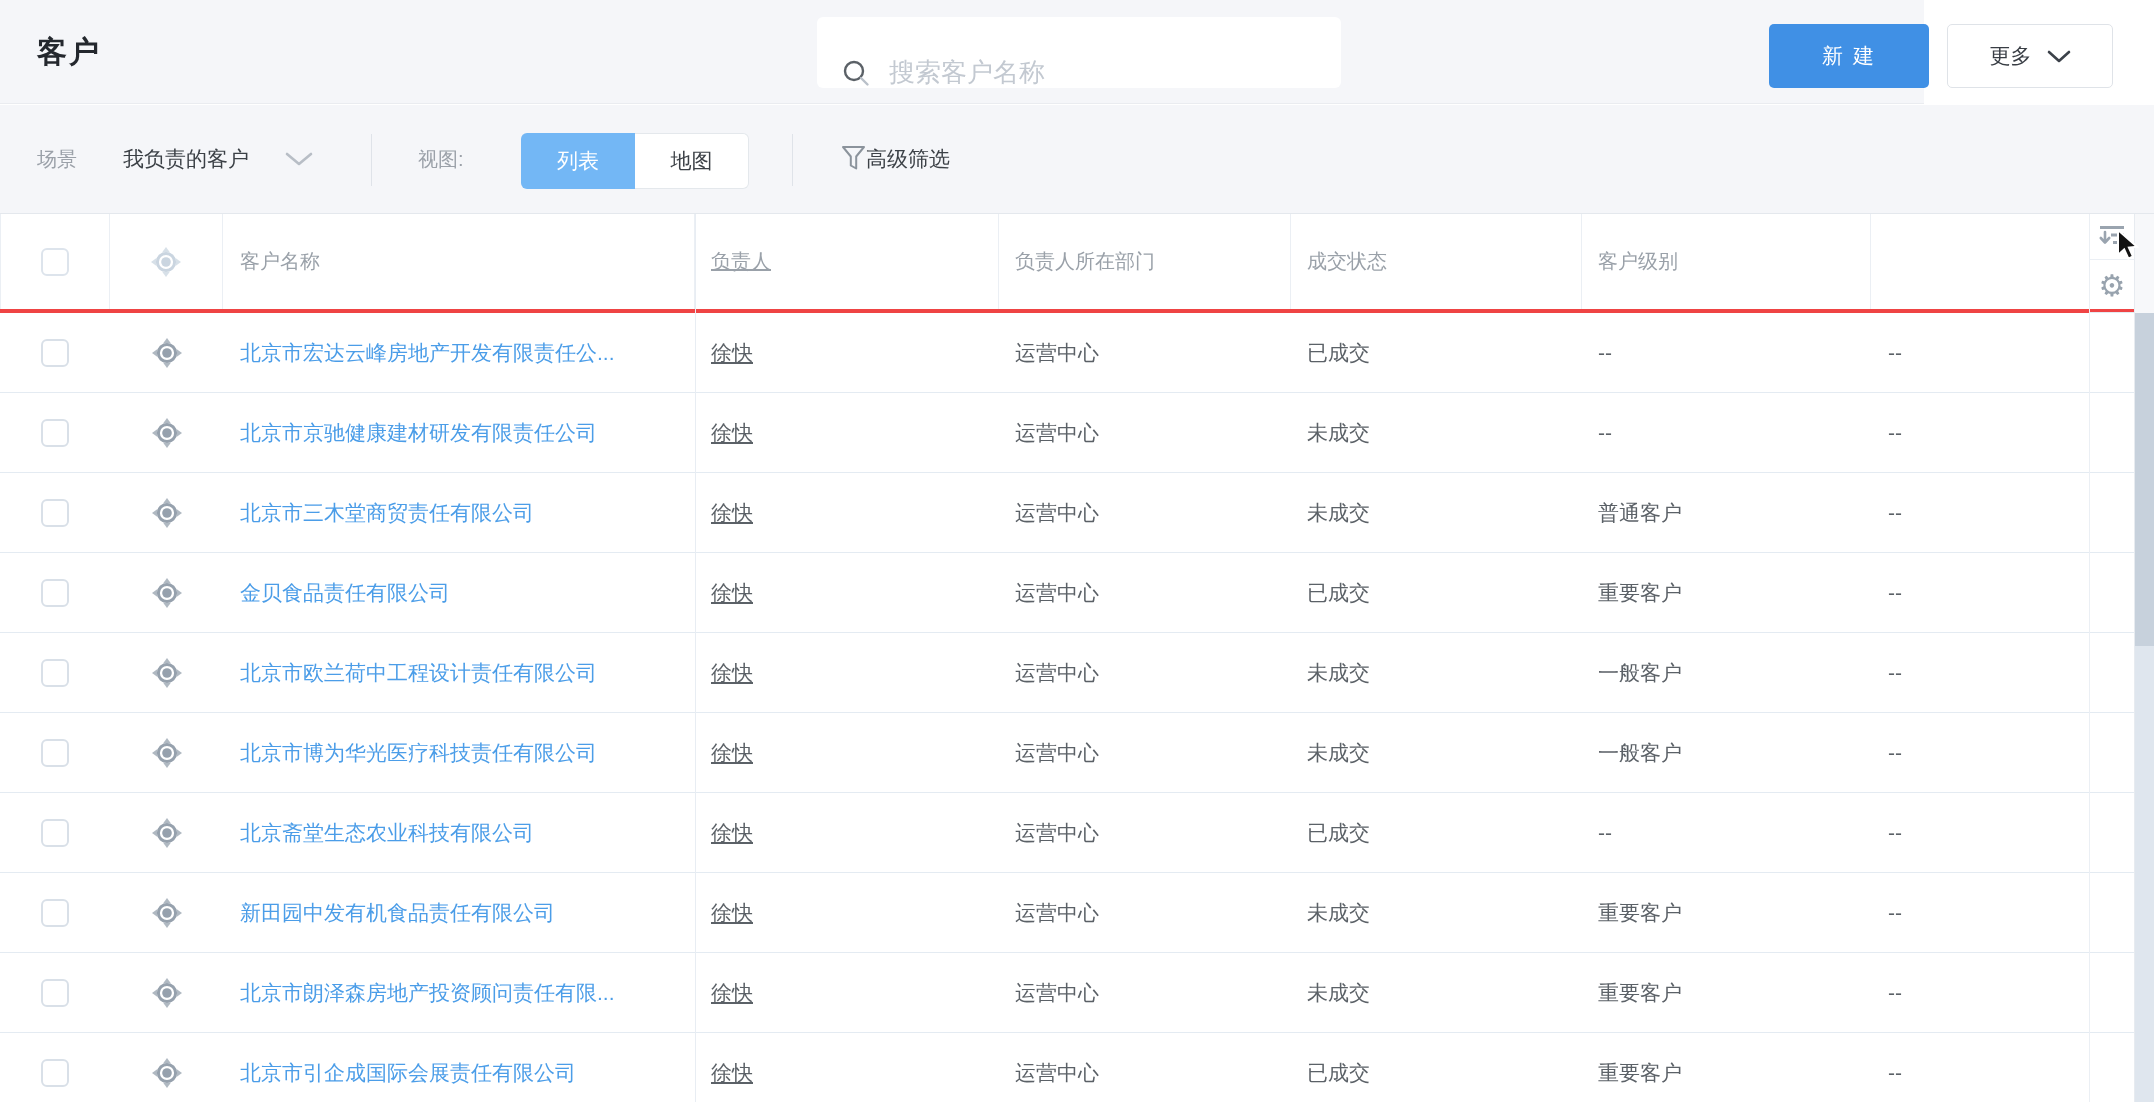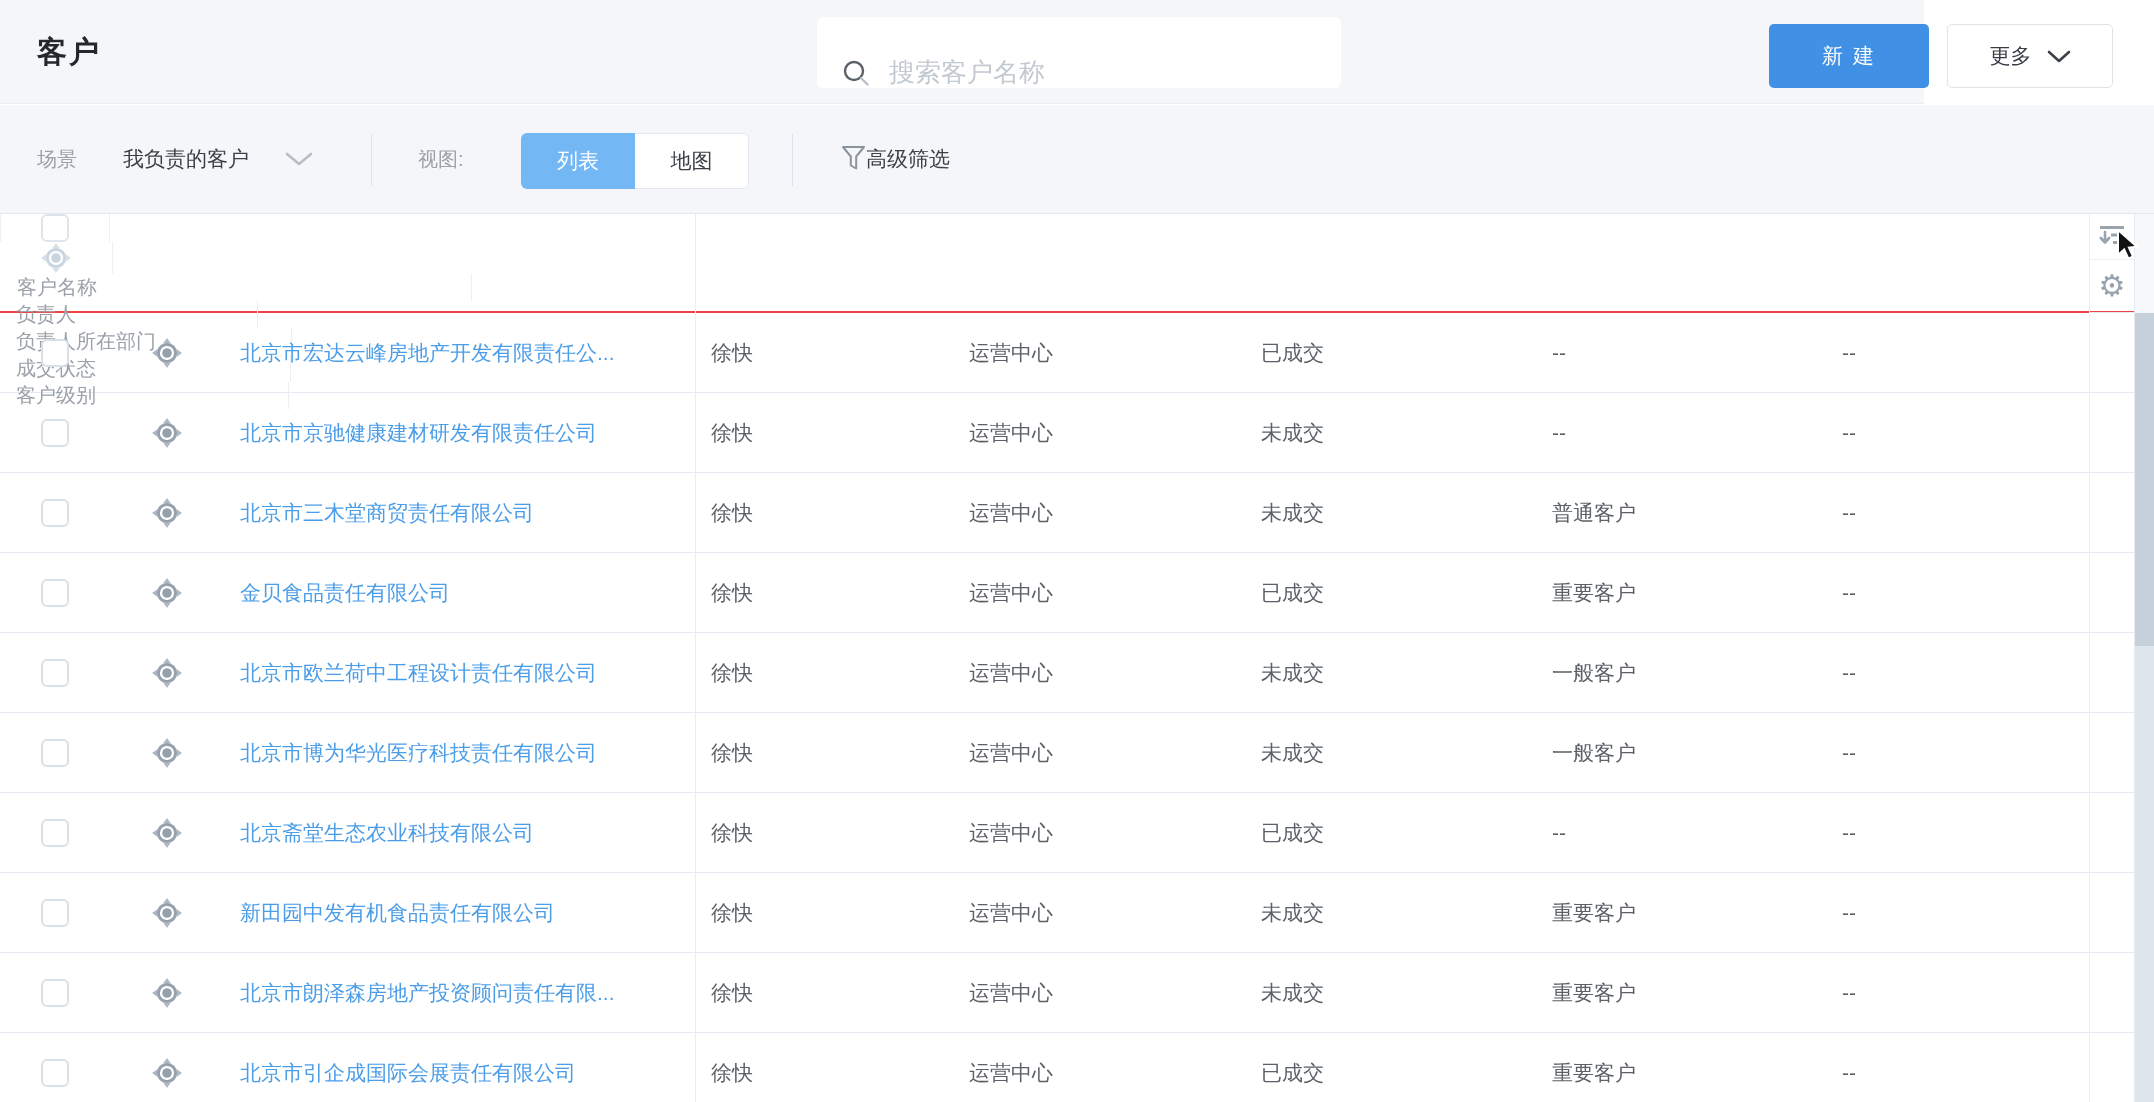--- a/index.html
+++ b/index.html
@@ -25,29 +25,29 @@
   .tb-divider { position:absolute; top:29px; width:1px; height:52px; background:#dfe3e9; }
   .view-toggle { position:absolute; left:521px; top:28px; height:56px; display:flex; border-radius:2px; }
   .seg { width:114px; display:flex; align-items:center; justify-content:center; font-size:21px; cursor:pointer; }
   .seg-list { background:#73b7f5; color:#fff; border-radius:6px 0 0 6px; }
   .seg-map  { background:#fff; color:#3b4046; border:1px solid #e4e8ec; border-left:none; border-radius:0 6px 6px 0; }
   .adv-filter { position:absolute; left:841px; top:0; height:100%; display:flex; align-items:center; cursor:pointer; }
   .adv-filter span { color:#3c4147; font-size:21px; }
 
   
   .table { position:absolute; left:0; top:213px; width:2154px; height:889px; background:#fff; border-top:1px solid #e4e8ed; }
-  .thead { display:flex; width:2134px; height:99px; border-bottom:2px solid #ef4444;flex-direction:column; }
+  .thead { display:flex; width:2134px; height:99px; border-bottom:4px solid #ef4444; }
   .thead .cell { display:flex; align-items:center; border-right:1px solid #ebeff4; color:#9aa1a9; font-size:20px; }
   .thead .cell.first { border-left:1px solid #ebeff4; }
   .rows { width:2134px; }
   .row { display:flex; width:2134px; height:80px; align-items:center; border-bottom:1px solid #e4ebf2; background:#fff; }
   .c0 { width:110px; display:flex; align-items:center; justify-content:center; }
   .c1 { width:113px; display:flex; align-items:center; justify-content:center; }
   .c2 { width:472px; padding-left:17px; }
-  .c3 { width:258px; padding-left:16px; }
+  .c3 { width:304px; padding-left:16px;text-decoration:underline; }
   .c4 { width:292px; padding-left:16px; }
   .c5 { width:291px; padding-left:16px; }
   .c6 { width:289px; padding-left:16px; }
   .c7 { width:232px; padding-left:17px; }
   .row .cell { font-size:21px; color:#5b6167; white-space:nowrap; overflow:hidden; }
   .name-link { color:#4b9de8; font-size:21px; text-decoration:none; white-space:nowrap; cursor:pointer; }
   .checkbox { width:28px; height:28px; background:#fff; border:2px solid #dde4ec; border-radius:6px; cursor:pointer; }
   .row .checkbox { border-color:#d9e0e8; }
   .bullseye { width:32px; height:32px; color:#96a1ad; }
   .thead .bullseye { color:#cad5e0; }

